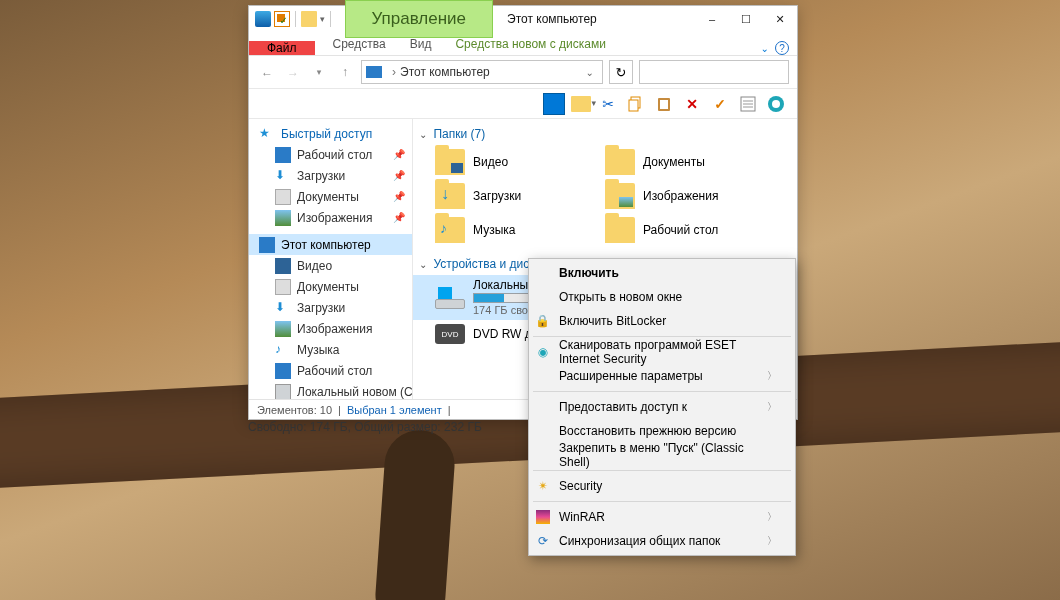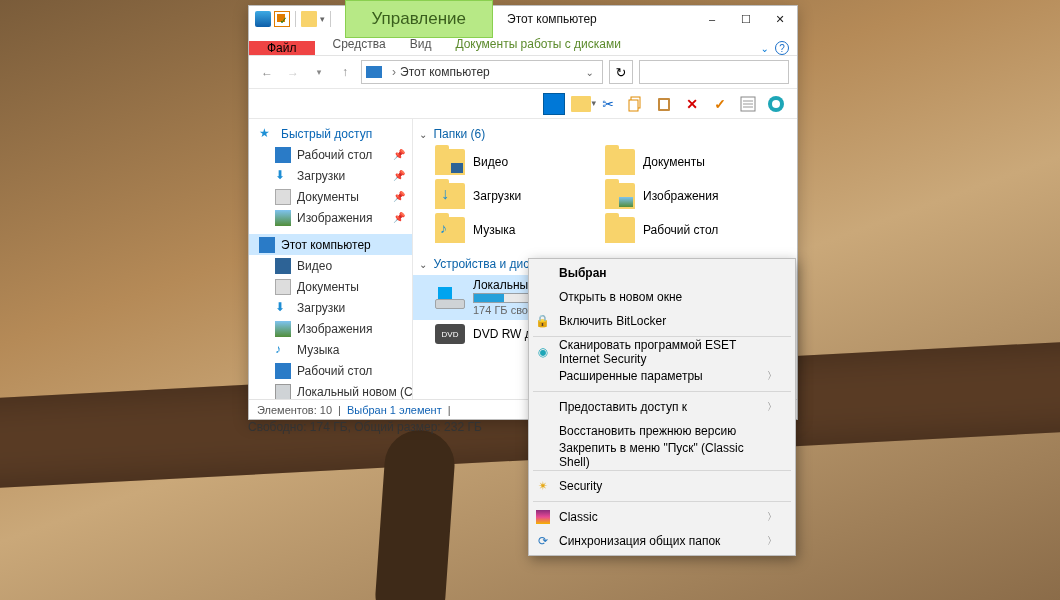--- a/index.html
+++ b/index.html
@@ -98,21 +98,21 @@
       <div class="winbtn">–</div>
       <div class="winbtn">☐</div>
       <div class="winbtn">✕</div>
     </div>
   </div>
 
   <div class="ribbon-tabs">
     <div class="tab file">Файл</div>
     <div class="tab">Средства</div>
     <div class="tab">Вид</div>
-    <div class="tab ctx">Документы работы с дисками</div>
+    <div class="tab ctx">Средства новом с дисками</div>
     <div class="rtail">
       <span class="chev">⌄</span>
       <span class="help-c">?</span>
     </div>
   </div>
 
   <div class="navrow">
     <div class="navbtn">←</div>
     <div class="navbtn" style="color:#ccc;">→</div>
     <div class="navbtn" style="font-size:9px;">▾</div>
@@ -222,21 +222,21 @@
       <div class="side-item l1">
             <span class="sicon" style="background:#cfd3d6;border:1px solid #999;"></span>
             <span>Локальный новом (C:)</span>
           </div>
 
     </div>
 
     <div class="content">
       <div class="group-head">
             <span class="chevr">⌄</span>
-            <span>Папки (6)</span>
+            <span>Папки (7)</span>
           </div>
       <div class="items">
         <div class="item">
               <span class="fic vid"></span>
               <span>Видео</span>
             </div>
         <div class="item">
               <span class="fic"></span>
               <span>Документы</span>
             </div>
@@ -289,21 +289,21 @@
     <span>|</span>
     <span style="color:#1062b4;">Выбран 1 элемент</span>
     <span>|</span>
   </div>
 </div>
 
 <div class="infoline">Свободно: 174 ГБ, Общий размер: 232 ГБ</div>
 
 <div class="ctxmenu">
   <div class="ctx-item bold">
-        <span>Выбран</span>
+        <span>Включить</span>
       </div>
   <div class="ctx-item">
         <span>Открыть в новом окне</span>
       </div>
   <div class="ctx-item">
         <span class="cico">🔒</span>
         <span>Включить BitLocker</span>
       </div>
   <div class="ctx-sep"></div>
   <div class="ctx-item">
@@ -328,21 +328,21 @@
   <div class="ctx-sep"></div>
   <div class="ctx-item">
         <span class="cico" style="color:#e6a813;">✴</span>
         <span>Security</span>
       </div>
   <div class="ctx-sep"></div>
   <div class="ctx-item">
         <span class="cico">
           <span style="display:inline-block;width:14px;height:14px;background:linear-gradient(#8e2c7a,#e84a94,#f5b400);"></span>
         </span>
-        <span>Classic</span>
+        <span>WinRAR</span>
         <span class="arr">〉</span>
       </div>
   <div class="ctx-item">
         <span class="cico" style="color:#2d7ac0;">⟳</span>
         <span>Синхронизация общих папок</span>
         <span class="arr">〉</span>
       </div>
 
 </div>
 

